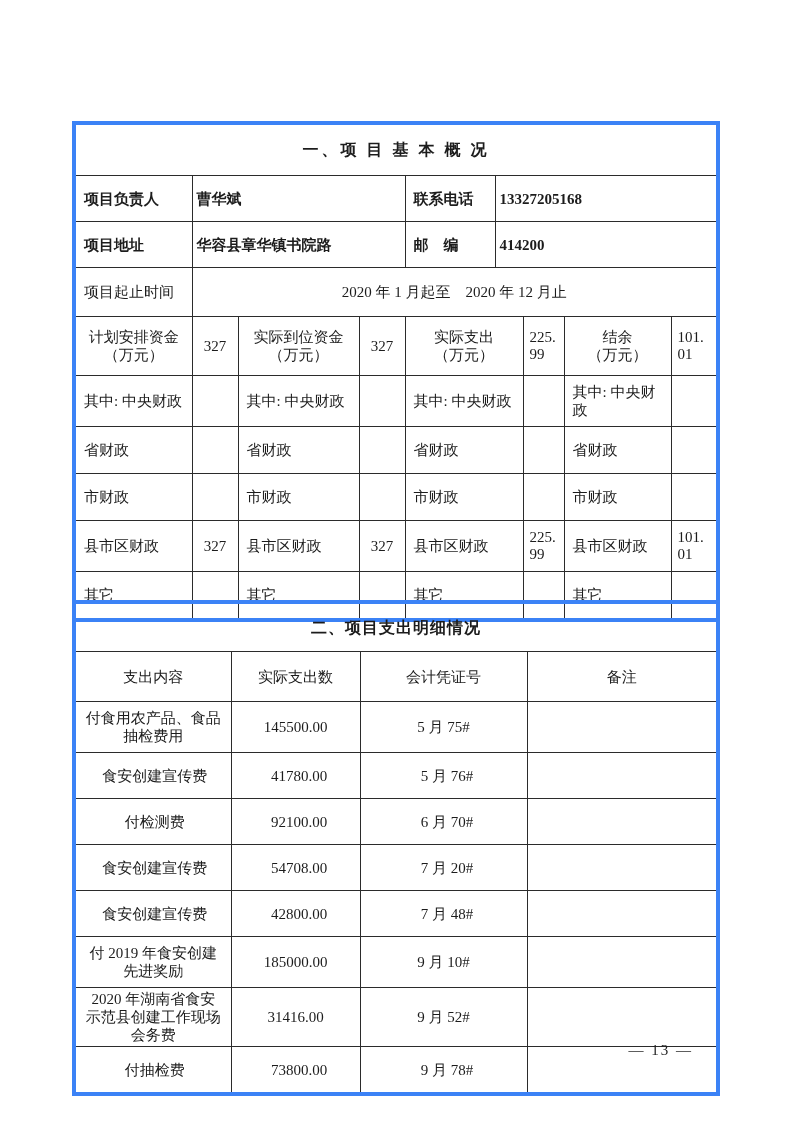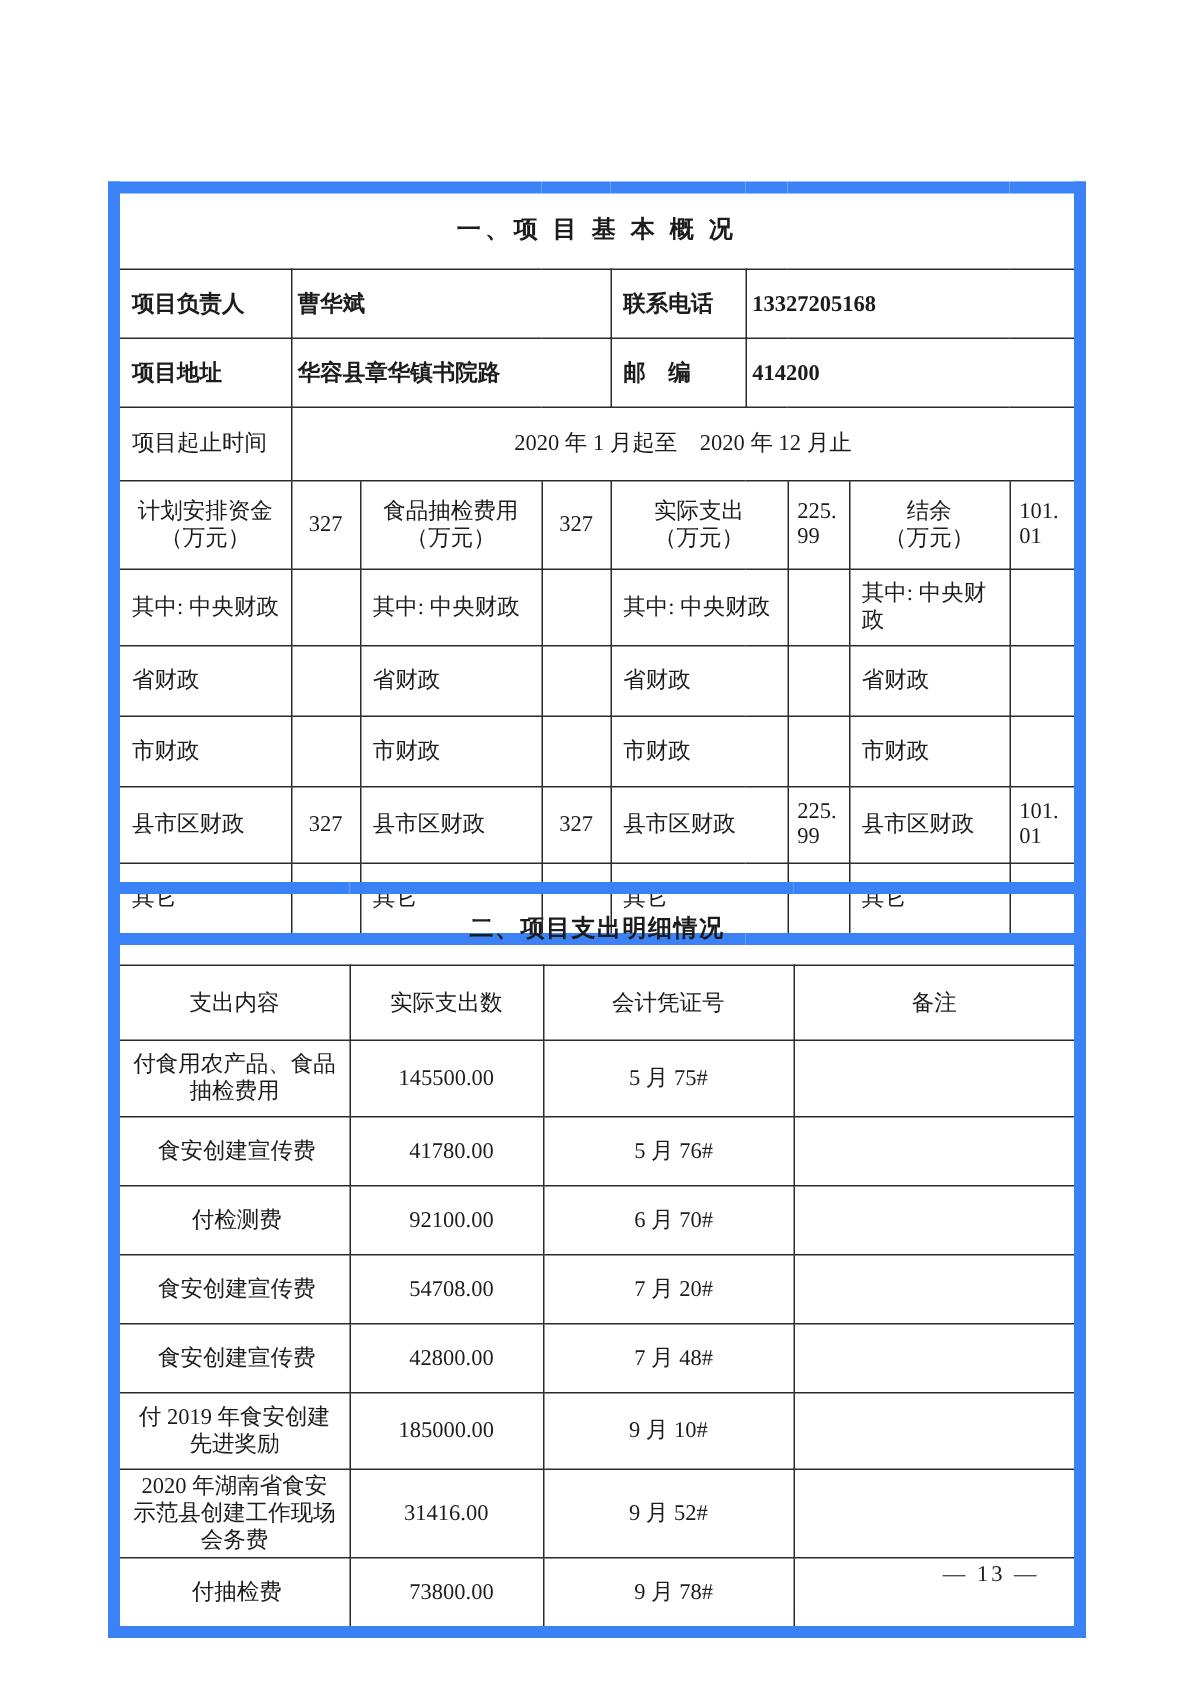--- a/index.html
+++ b/index.html
@@ -14,24 +14,24 @@
     font-family: "Liberation Serif", "DejaVu Serif", serif;
     color: #1c1c1c;
     overflow: hidden;
   }
   table {
     border-collapse: collapse;
     table-layout: fixed;
     position: absolute;
     left: 72px;
     width: 644px;
-    border: 8px solid #3b82f6;
+    border: 4px solid #3b82f6;
   }
   #basic-table { top: 121px; }
-  #expense-table { top: 588px; font-family: Liberation Serif, serif; }
+  #expense-table { top: 600px; font-family: Liberation Serif, serif; }
   td, th {
     border: 1px solid #2b2b2b;
     font-size: 15px;
     font-weight: normal;
     line-height: 1.2;
     padding: 2px 4px;
     vertical-align: middle;
     overflow: hidden;
   }
   .section-title {
@@ -111,21 +111,21 @@
     <td colspan="4" class="val">414200</td>
   </tr>
   <tr class="duration-row">
     <td class="lbl">项目起止时间</td>
     <td colspan="8" class="center">2020 年 1 月起至　2020 年 12 月止</td>
   </tr>
   <tr class="funds-head">
     <td class="funds-label">计划安排资金
 （万元）</td>
     <td class="v-num">327</td>
-    <td class="funds-label">食品抽检费用
+    <td class="funds-label">实际到位资金
 （万元）</td>
     <td class="v-num">327</td>
     <td colspan="2" class="funds-label">实际支出
 （万元）</td>
     <td class="v-narrow">225.99</td>
     <td class="funds-label">结余
 （万元）</td>
     <td class="v-narrow">101.01</td>
   </tr>
   <tr class="funds-row-tall">

